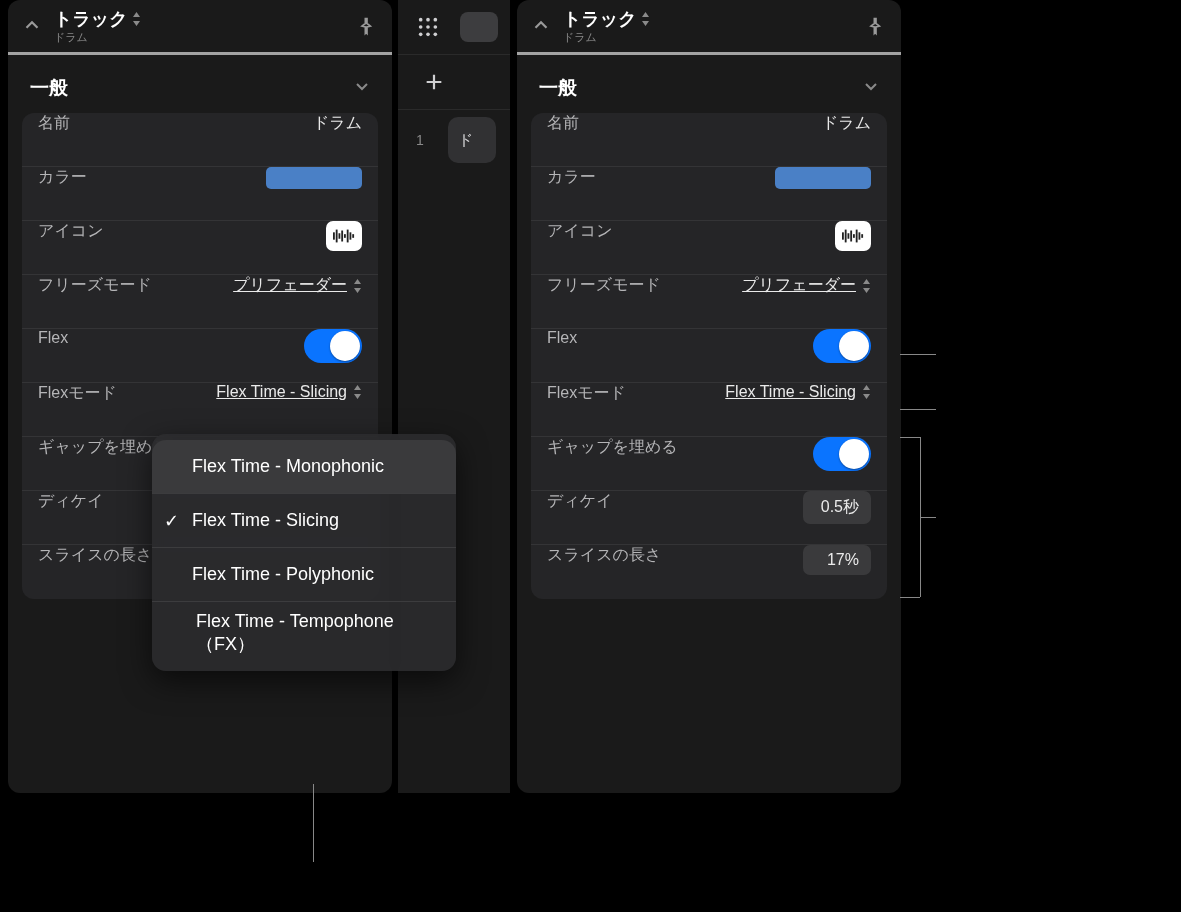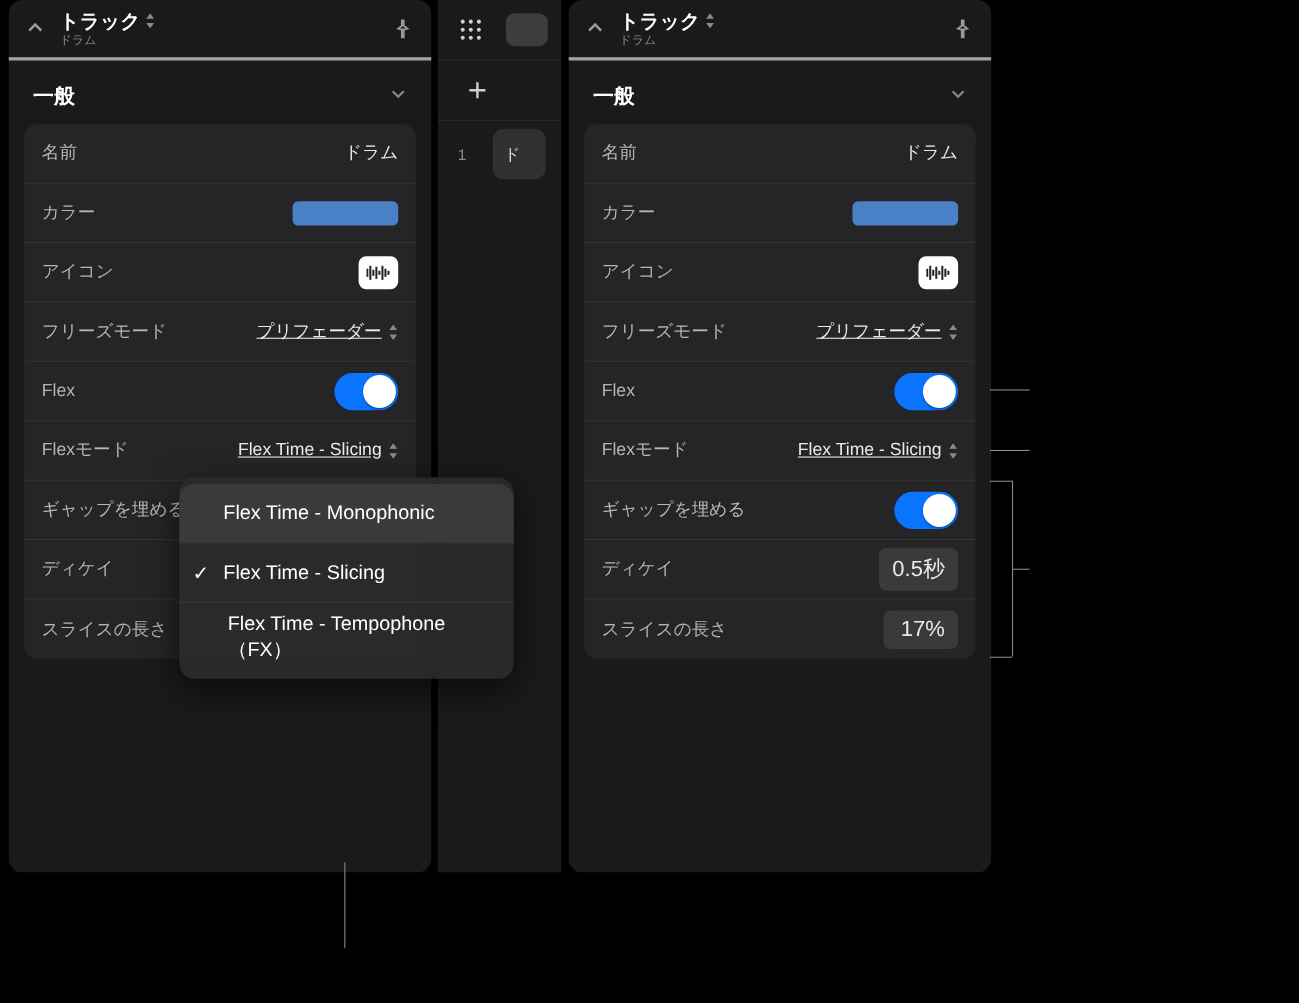--- a/index.html
+++ b/index.html
@@ -17,46 +17,46 @@
   .title-text { font-size:18px; font-weight:600; color:#fff;}
   .title-sub { font-size:11px; color:#8a8a8a; margin-top:1px;}
   .sort-icon { width:10px; color:#8a8a8a; display:flex; flex-direction:column; align-items:center; line-height:4px;}
   .pin { width:26px; height:26px; color:#9a9a9a; display:flex; align-items:center; justify-content:center;}
 
   .section-head { display:flex; align-items:center; justify-content:space-between; padding:20px 22px 12px 22px;}
   .section-head span { font-size:19px; font-weight:600; }
   .section-head .chev { color:#8a8a8a; }
 
   .card { margin:0 14px; background:#252527; border-radius:12px; overflow:hidden; }
-  .row { display:flex; align-items:center; justify-content:space-between; padding:0 16px; height:54px; border-bottom:1px solid #343436; font-size:16px; color:#b5b5b7; }
+  .row { display:flex; align-items:flex-start; justify-content:space-between; padding:0 16px; height:54px; border-bottom:1px solid #343436; font-size:16px; color:#b5b5b7; }
   .row:last-child { border-bottom:none; }
   .row .label { color:#b5b5b7; }
   .row .value-text { color:#eaeaea; font-size:16px; }
   .color-swatch { width:96px; height:22px; border-radius:5px; background:#4a80c6; }
   .icon-box { width:36px; height:30px; border-radius:7px; background:#fff; display:flex; align-items:center; justify-content:center;}
   .icon-box svg { width:22px; height:18px; }
 
   .select-val { display:flex; align-items:center; gap:6px; color:#eaeaea;text-decoration:underline;}
   .updown { display:flex; flex-direction:column; color:#8a8a8a; line-height:5px; font-size:9px; }
 
   .toggle { width:58px; height:34px; border-radius:17px; background:#0a74ff; position:relative; }
   .toggle .knob { width:30px; height:30px; border-radius:50%; background:#fff; position:absolute; top:2px; right:2px; box-shadow:0 1px 2px rgba(0,0,0,.4);}
 
-  .value-chip { background:#3a3a3c; border-radius:7px; padding:6px 12px; color:#eaeaea; font-size:20px; min-width:68px; text-align:right;}
+  .value-chip { background:#3a3a3c; border-radius:7px; padding:6px 12px; color:#eaeaea; font-size:16px; min-width:68px; text-align:right;}
 
   
   .ms-row1 { display:flex; align-items:center; height:55px; padding-left:16px; gap:18px; border-bottom:1px solid #2a2a2a;}
   .grid-icon, .plus-icon { width:28px; height:28px; color:#cfcfd1; display:flex; align-items:center; justify-content:center; }
   .ms-row2 { display:flex; align-items:center; height:55px; padding-left:22px; border-bottom:1px solid #2a2a2a;}
   .track-slot { display:flex; align-items:center; gap:20px; height:60px; padding:0 14px; }
   .track-num { color:#8a8a8a; font-size:14px; width:16px; text-align:center;}
   .track-chip { background:#313133; border-radius:10px; height:46px; flex:1; display:flex; align-items:center; padding:0 10px; color:#d7d7d9; font-size:15px; overflow:hidden;}
 
   
-  .popup { position:absolute; left:163px; top:434px; width:304px; background:#2b2b2de6; border-radius:14px; padding:6px 0; box-shadow:0 10px 30px rgba(0,0,0,.6); backdrop-filter:blur(6px);}
+  .popup { position:absolute; left:152px; top:434px; width:304px; background:#2b2b2de6; border-radius:14px; padding:6px 0; box-shadow:0 10px 30px rgba(0,0,0,.6); backdrop-filter:blur(6px);}
   .menuitem { display:flex; align-items:center; padding:0 18px 0 40px; min-height:54px; font-size:18px; color:#fff; position:relative; border-bottom:1px solid #3c3c3e; }
   .menuitem:first-child { border-top-left-radius:14px; border-top-right-radius:14px;}
   .menuitem:last-child { border-bottom:none; }
   .menuitem.hover { background:#3a3a3c; }
   .menuitem .check { position:absolute; left:12px; color:#fff; font-size:18px;}
   .menuitem.tall { padding-top:8px; padding-bottom:8px; line-height:1.3;padding-left:44px;}
 
   
   .callout { position:absolute; background:#888; }
   .c-h1 { left:900px; top:354px; width:36px; height:1px; }
@@ -310,17 +310,20 @@
 <div class="callout c-h3"></div>
 
 <div class="popup" id="popup-menu">
     <div class="menuitem hover">
       <span>Flex Time - Monophonic</span>
     </div>
     <div class="menuitem">
       <span class="check">✓</span>
       <span>Flex Time - Slicing</span>
     </div>
+    <div class="menuitem">
+      <span>Flex Time - Polyphonic</span>
+    </div>
     <div class="menuitem tall">
       <span>Flex Time - Tempophone（FX）</span>
     </div>
   </div>
 <div class="popup-line"></div>
 
 </body></html>

